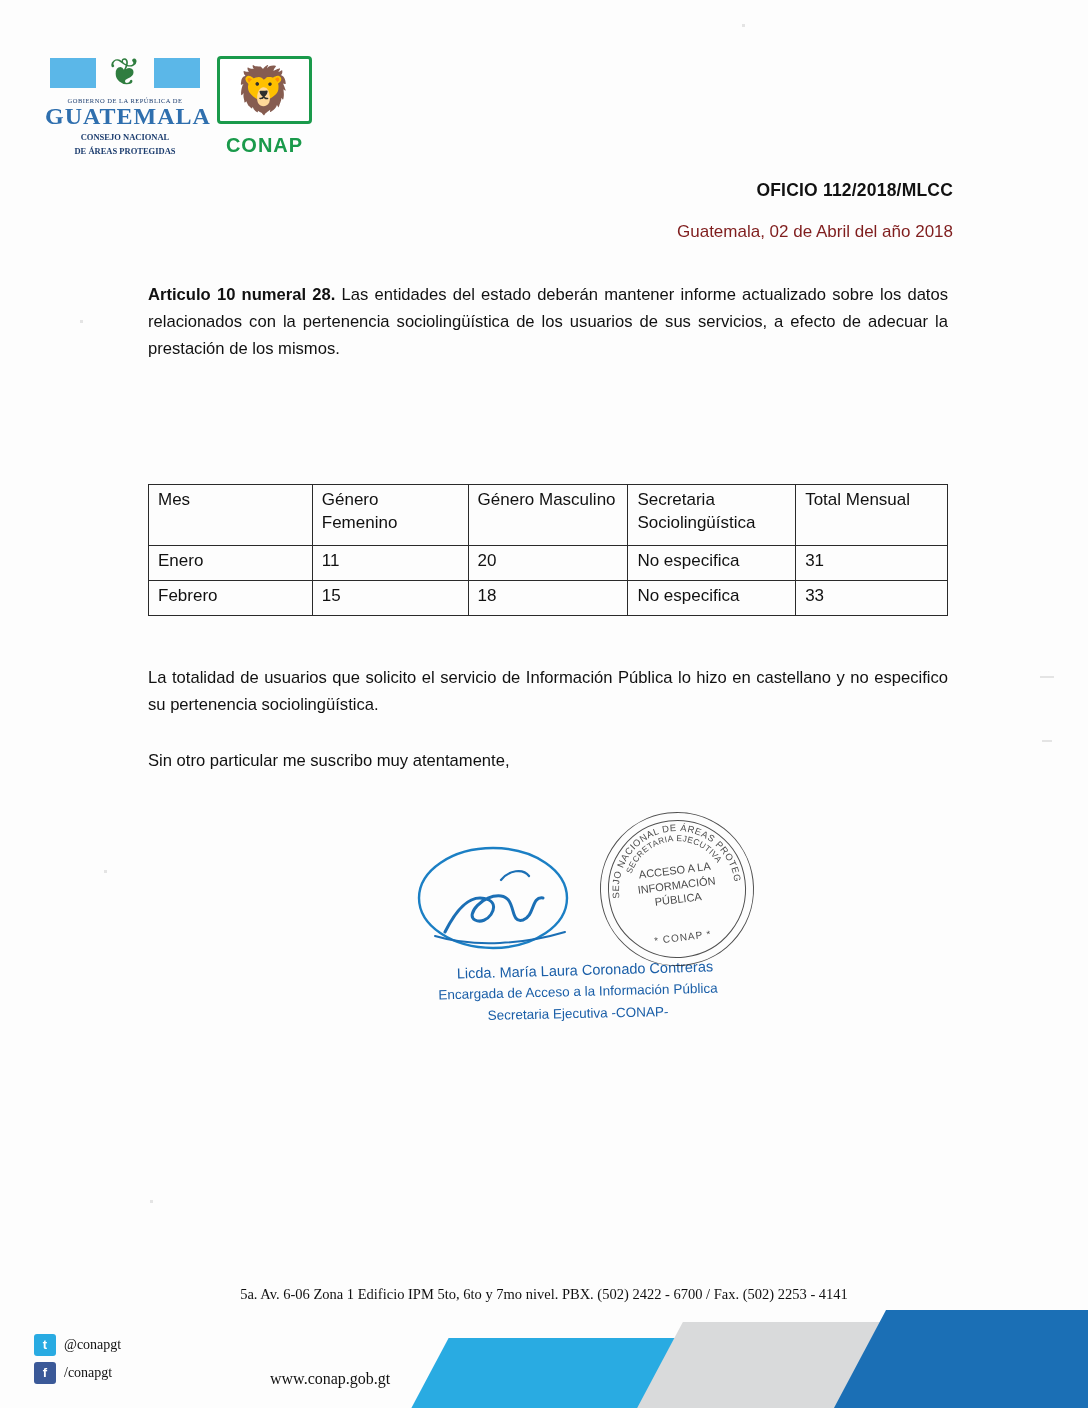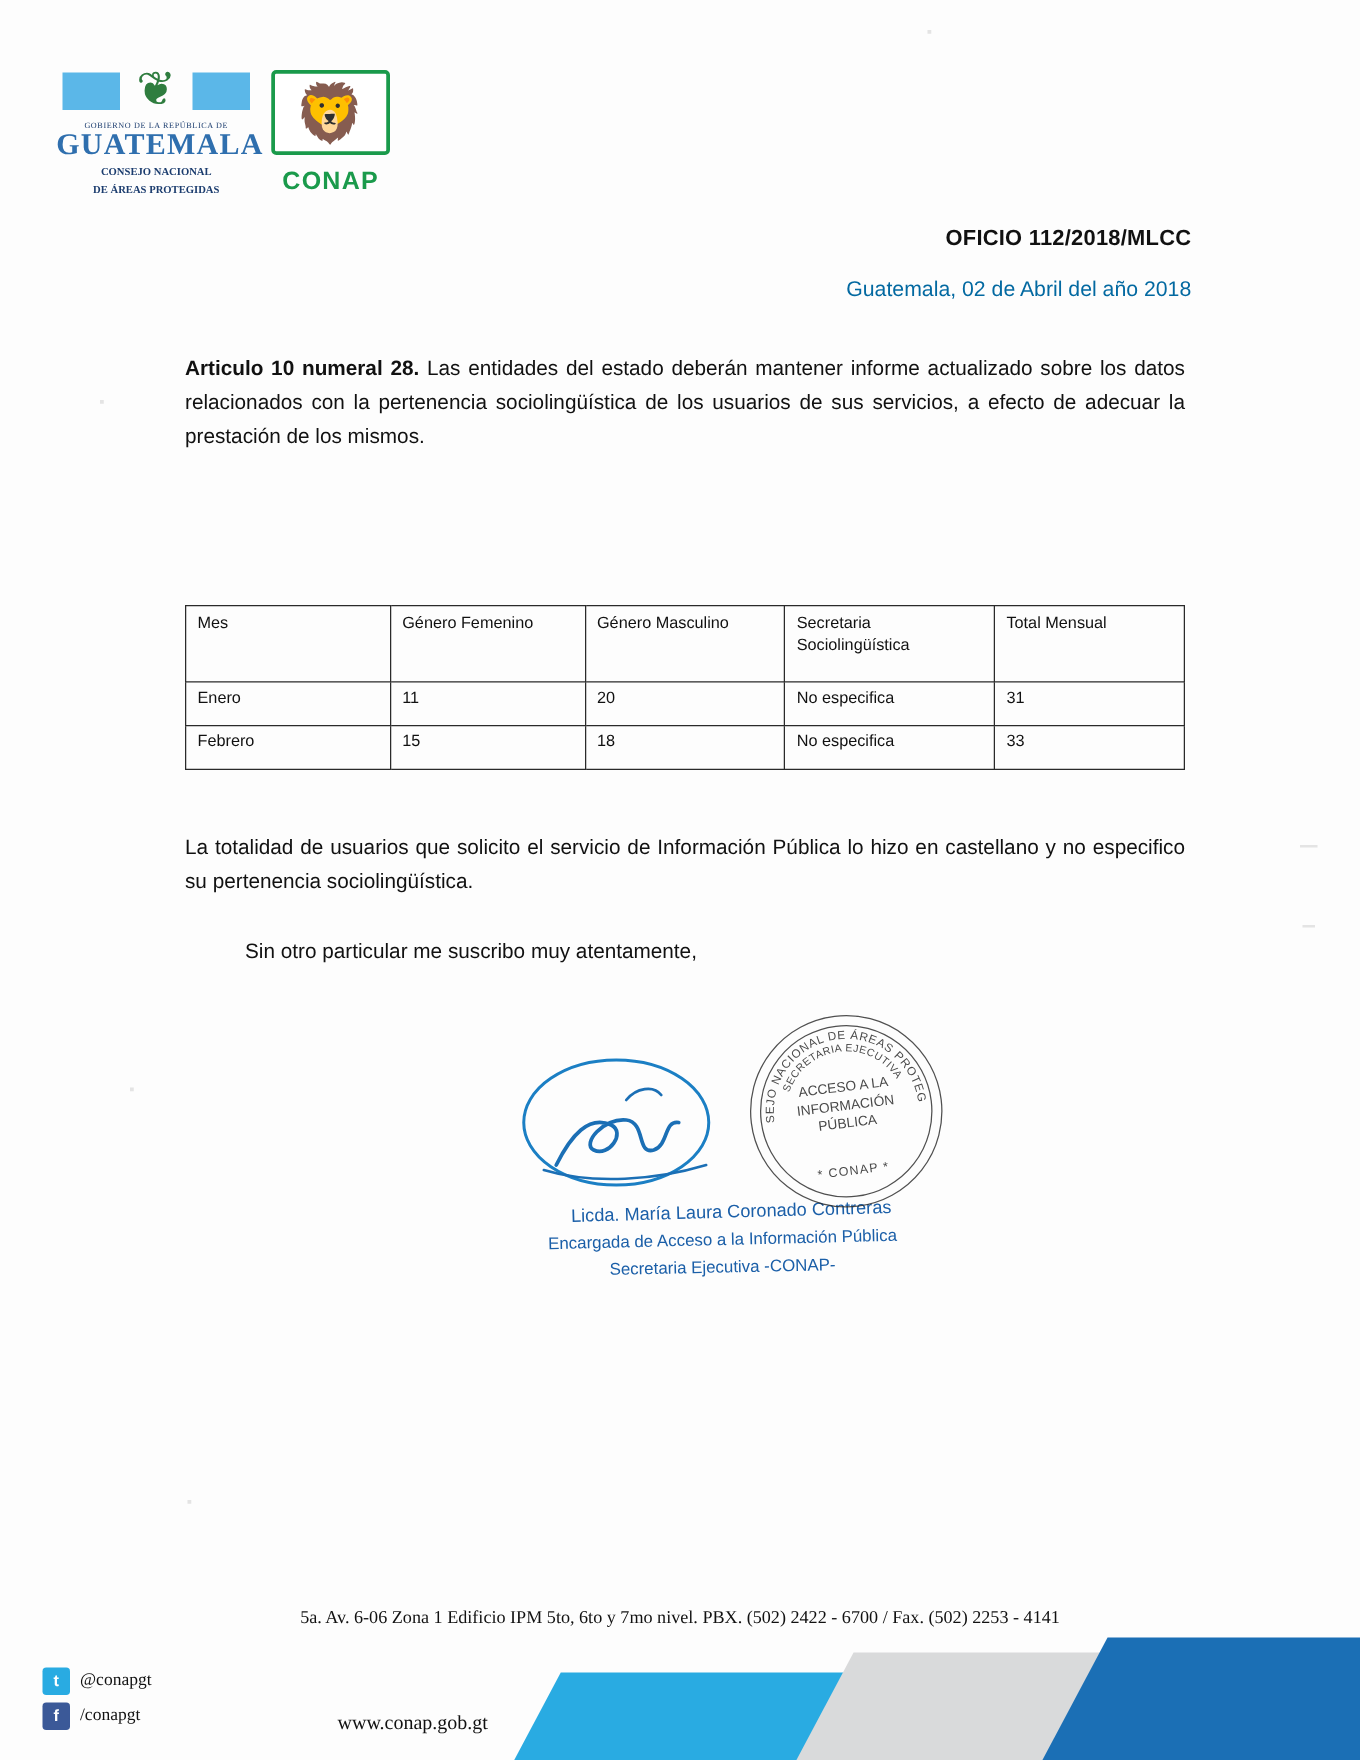--- a/index.html
+++ b/index.html
@@ -129,50 +129,50 @@
     font-size: 17.5px;
     font-weight: bold;
     color: #111;
     letter-spacing: 0.2px;
   }
   .date-line {
     position: absolute;
     top: 222px;
     right: 135px;
     font-size: 17px;
-    color: #0369a1;
+    color: #7f1d1d;
   }
 
   
   .body-block {
     position: absolute;
     left: 148px;
     width: 800px;
     font-size: 16.6px;
     line-height: 1.62;
     text-align: justify;
     color: #111;
   }
   .p1 { top: 282px; }
   .p1 .lead { font-weight: bold; }
   .p2 { top: 400px; }
   .p3 { top: 665px; }
-  .p4 { top: 748px; margin-left: 48px; }
+  .p4 { top: 748px; }
 
   
   .tbl-wrap {
     position: absolute;
     left: 148px;
     top: 484px;
     width: 800px;
   }
   table.data {
     border-collapse: collapse;
     width: 100%;
-    font-size: 13px;
+    font-size: 17px;
     color: #111;
   }
   table.data th, table.data td {
     border: 1.3px solid #2a2a2a;
     padding: 4px 9px;
     text-align: left;
     font-weight: normal;
     vertical-align: top;
   }
   table.data thead th {

